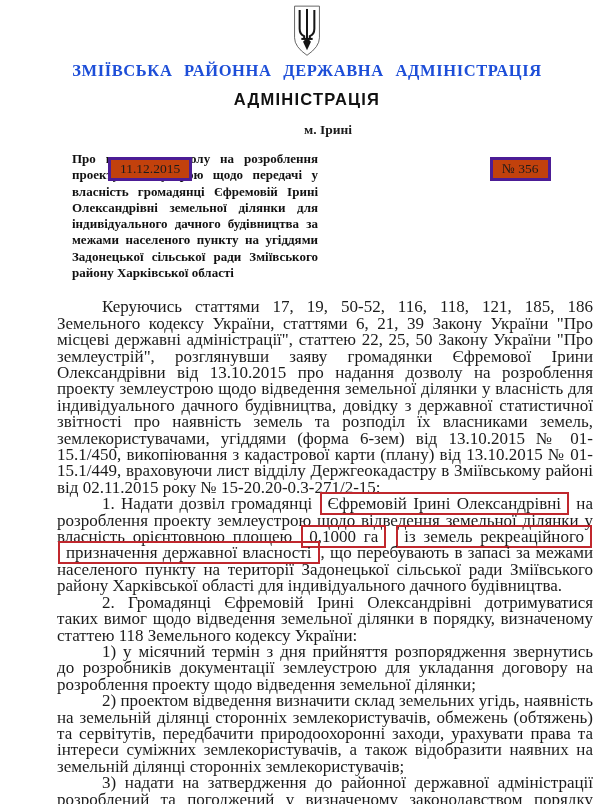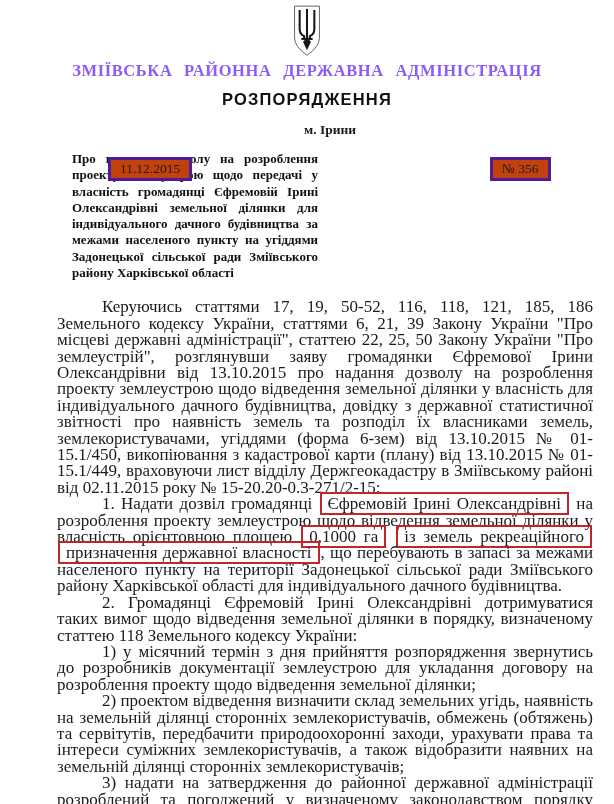--- a/index.html
+++ b/index.html
@@ -20,21 +20,21 @@
     height: 52px;
     display: block;
   }
   .org-name {
     margin-top: 4px;
     text-align: center;
     font-size: 16.5px;
     font-weight: bold;
     letter-spacing: 0.6px;
     word-spacing: 7px;
-    color: #8b5cf6;
+    color: #1d4ed8;
   }
   .doc-type {
     margin-top: 9px;
     text-align: center;
     font-family: "Liberation Sans", "DejaVu Sans", sans-serif;
     font-size: 16.5px;
     font-weight: bold;
     letter-spacing: 1.2px;
     color: #111;
   }
@@ -113,25 +113,25 @@
       <path d="M17 9 V42 Q17 52 25 55 L25 60"></path>
       <path d="M43 9 V42 Q43 52 35 55 L35 60"></path>
       <path d="M30 7 V60"></path>
       <path d="M20 60 H40"></path>
     </g>
     <path d="M30 58 L23 65 L30 80 L37 65 Z" fill="#151515"></path>
   </svg>
 
   <div class="org-name">ЗМІЇВСЬКА РАЙОННА ДЕРЖАВНА АДМІНІСТРАЦІЯ</div>
 
-  <div class="doc-type">РОЗПОРЯДЖЕННЯ</div>
+  <div class="doc-type">АДМІНІСТРАЦІЯ</div>
 
   <div class="date-row">
     <span class="redbox date-box"><span>11.12.2015</span></span>
-    <span class="place">м. Ірини</span>
+    <span class="place">м. Ірині</span>
     <span class="redbox num-box"><span>№ 356</span></span>
   </div>
 
   <div class="subject">Про надання дозволу на розроблення проекту землеустрою щодо передачі у власність громадянці Єфремовій Ірині Олександрівні земельної ділянки для індивідуального дачного будівництва за межами населеного пункту на угіддями Задонецької сільської ради Зміївського району Харківської області</div>
 
   <div class="body-block">
     <p class="para">Керуючись статтями 17, 19, 50-52, 116, 118, 121, 185, 186 Земельного кодексу України, статтями 6, 21, 39 Закону України "Про місцеві державні адміністрації", статтею 22, 25, 50 Закону України "Про землеустрій", розглянувши заяву громадянки Єфремової Ірини Олександрівни від 13.10.2015 про надання дозволу на розроблення проекту землеустрою щодо відведення земельної ділянки у власність для індивідуального дачного будівництва, довідку з державної статистичної звітності про наявність земель та розподіл їх власниками земель, землекористувачами, угіддями (форма 6-зем) від 13.10.2015 № 01-15.1/450, викопіювання з кадастрової карти (плану) від 13.10.2015 № 01-15.1/449, враховуючи лист відділу Держгеокадастру в Зміївському районі від 02.11.2015 року № 15-20.20-0.3-271/2-15:</p>
     <p class="para p-item1"><span>1. Надати дозвіл громадянці </span><span class="redbox-inline">Єфремовій Ірині Олександрівні</span><span> на розроблення проекту землеустрою щодо відведення земельної ділянки у власність орієнтовною площею </span><span class="redbox-inline">0,1000 га</span><span> </span><span class="redbox-inline">із земель рекреаційного призначення державної власності</span><span>, що перебувають в запасі за межами населеного пункту на території Задонецької сільської ради Зміївського району Харківської області для індивідуального дачного будівництва.</span></p>
     <p class="para p-item2">2. Громадянці Єфремовій Ірині Олександрівні дотримуватися таких вимог щодо відведення земельної ділянки в порядку, визначеному статтею 118 Земельного кодексу України:</p>
     <p class="para">1) у місячний термін з дня прийняття розпорядження звернутись до розробників документації землеустрою для укладання договору на розроблення проекту щодо відведення земельної ділянки;</p>

